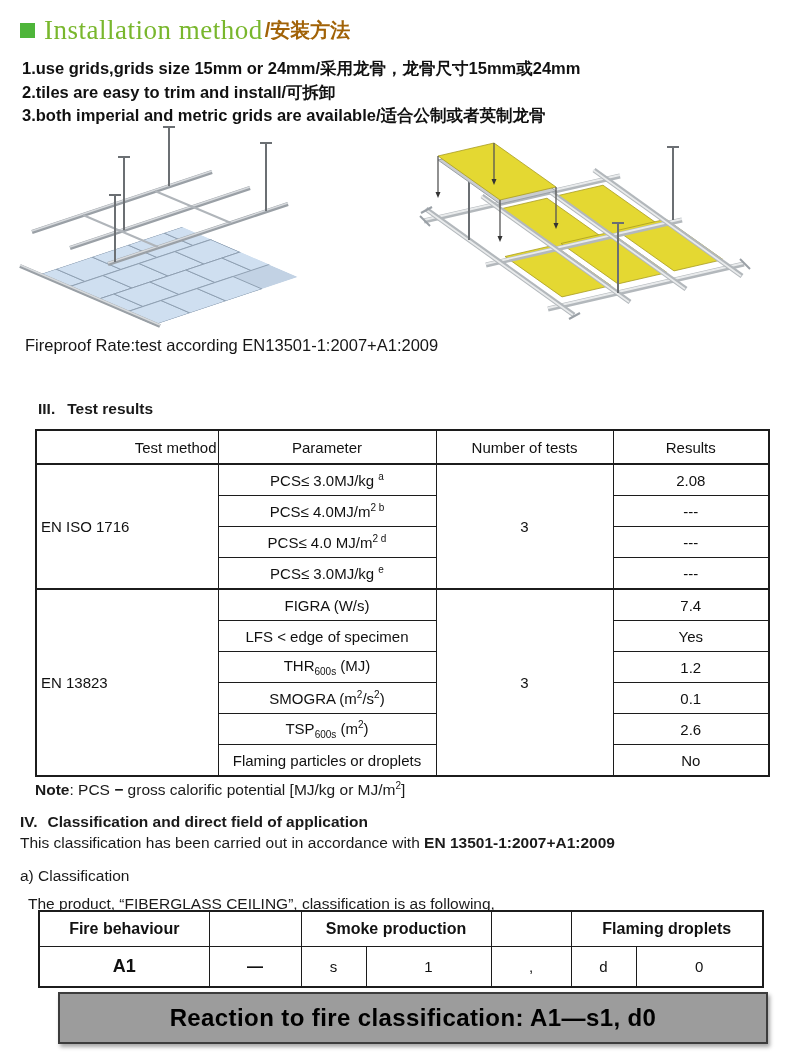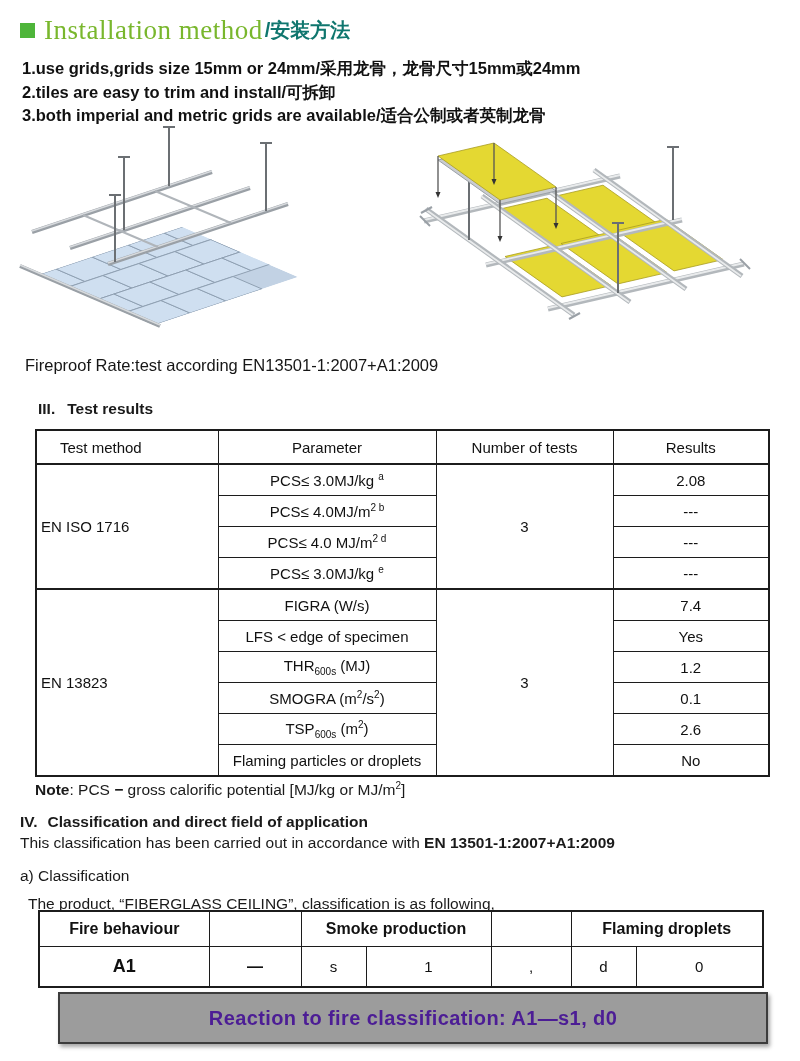--- a/index.html
+++ b/index.html
@@ -3,45 +3,45 @@
 <meta charset="utf-8">
 <style>
   html,body{margin:0;padding:0;background:#ffffff;}
   body{font-family:"Liberation Sans", sans-serif; color:#1a1a1a;}
   .page{position:relative;width:776px;height:1061px;background:#fff;overflow:hidden;}
 
   
   .title-row{position:absolute;left:20px;top:14px;display:flex;align-items:center;height:32px;}
   .accent-square{width:15px;height:15px;background:#4eb53a;margin-right:9px;flex:0 0 auto;}
   .title-en{font-family:"Liberation Serif", serif;font-size:27px;color:#79b72d;letter-spacing:0.5px;}
-  .title-zh{font-size:20px;font-weight:700;color:#0f766e;margin-left:2px;}
+  .title-zh{font-size:20px;font-weight:700;color:#a16207;margin-left:2px;}
 
   
   .intro{position:absolute;left:22px;top:57px;font-size:16.5px;font-weight:600;line-height:23.5px;color:#111;}
 
   
   .fig{position:absolute;}
   .fig-left{left:10px;top:118px;}
   .fig-right{left:408px;top:110px;}
 
   
-  .fireproof{position:absolute;left:25px;top:355px;font-size:16.5px;line-height:21px;color:#161616;}
+  .fireproof{position:absolute;left:25px;top:335px;font-size:16.5px;line-height:21px;color:#161616;}
 
   
   .sec3-heading{position:absolute;left:38px;top:400px;font-size:15.5px;font-weight:700;}
   .sec3-heading .num{margin-right:12px;}
 
   table.test{position:absolute;left:35px;top:429px;width:733px;border-collapse:collapse;table-layout:fixed;font-size:15px;color:#111;}
   table.test,table.test th,table.test td{border:1px solid #1c1c1c;}
   table.test{border:2px solid #1c1c1c;}
   table.test th{font-weight:400;height:30px;border-bottom:2px solid #1c1c1c;}
   table.test td{height:30px;text-align:center;vertical-align:middle;padding:0 4px;}
   table.test td.cell-method{text-align:left;}
   table.test tr.group-start td{border-top:2px solid #1c1c1c;}
-  table.test th.h-method{text-align:left;padding-left:23px;}
+  table.test th.h-method{text-align:right;padding-left:23px;}
   table.test sup{font-size:10px;}
   table.test sub{font-size:10px;}
   .it{}
   .bd{font-weight:700;}
   .ul{}
 
   
   .note{position:absolute;left:35px;top:780px;font-size:15.5px;}
   .note sup{font-size:10px;}
 
@@ -59,21 +59,21 @@
   table.classify{border:2px solid #1c1c1c;}
   table.classify th{height:32px;font-size:16px;font-weight:700;text-align:center;}
   table.classify td{height:37px;font-size:15px;text-align:center;vertical-align:middle;}
   table.classify td.v0{font-size:18px;font-weight:700;}
   table.classify td.v1{font-size:16px;font-weight:700;}
 
   
   .banner{position:absolute;left:58px;top:992px;width:706px;height:48px;background:#9c9c9c;
           border:2px solid #3c3c3c;display:flex;align-items:center;justify-content:center;
           box-shadow:2px 3px 4px rgba(0,0,0,0.35);}
-  .banner-text{font-size:20px;font-weight:700;color:#4c1d95;letter-spacing:0.4px;}
+  .banner-text{font-size:24px;font-weight:700;color:#000000;letter-spacing:0.4px;}
 </style>
 </head>
 <body>
 
 <div class="page">
 
   <div class="title-row">
     <span class="accent-square"></span>
     <span class="title-en">Installation method</span>
     <span class="title-zh">/安装方法</span>

